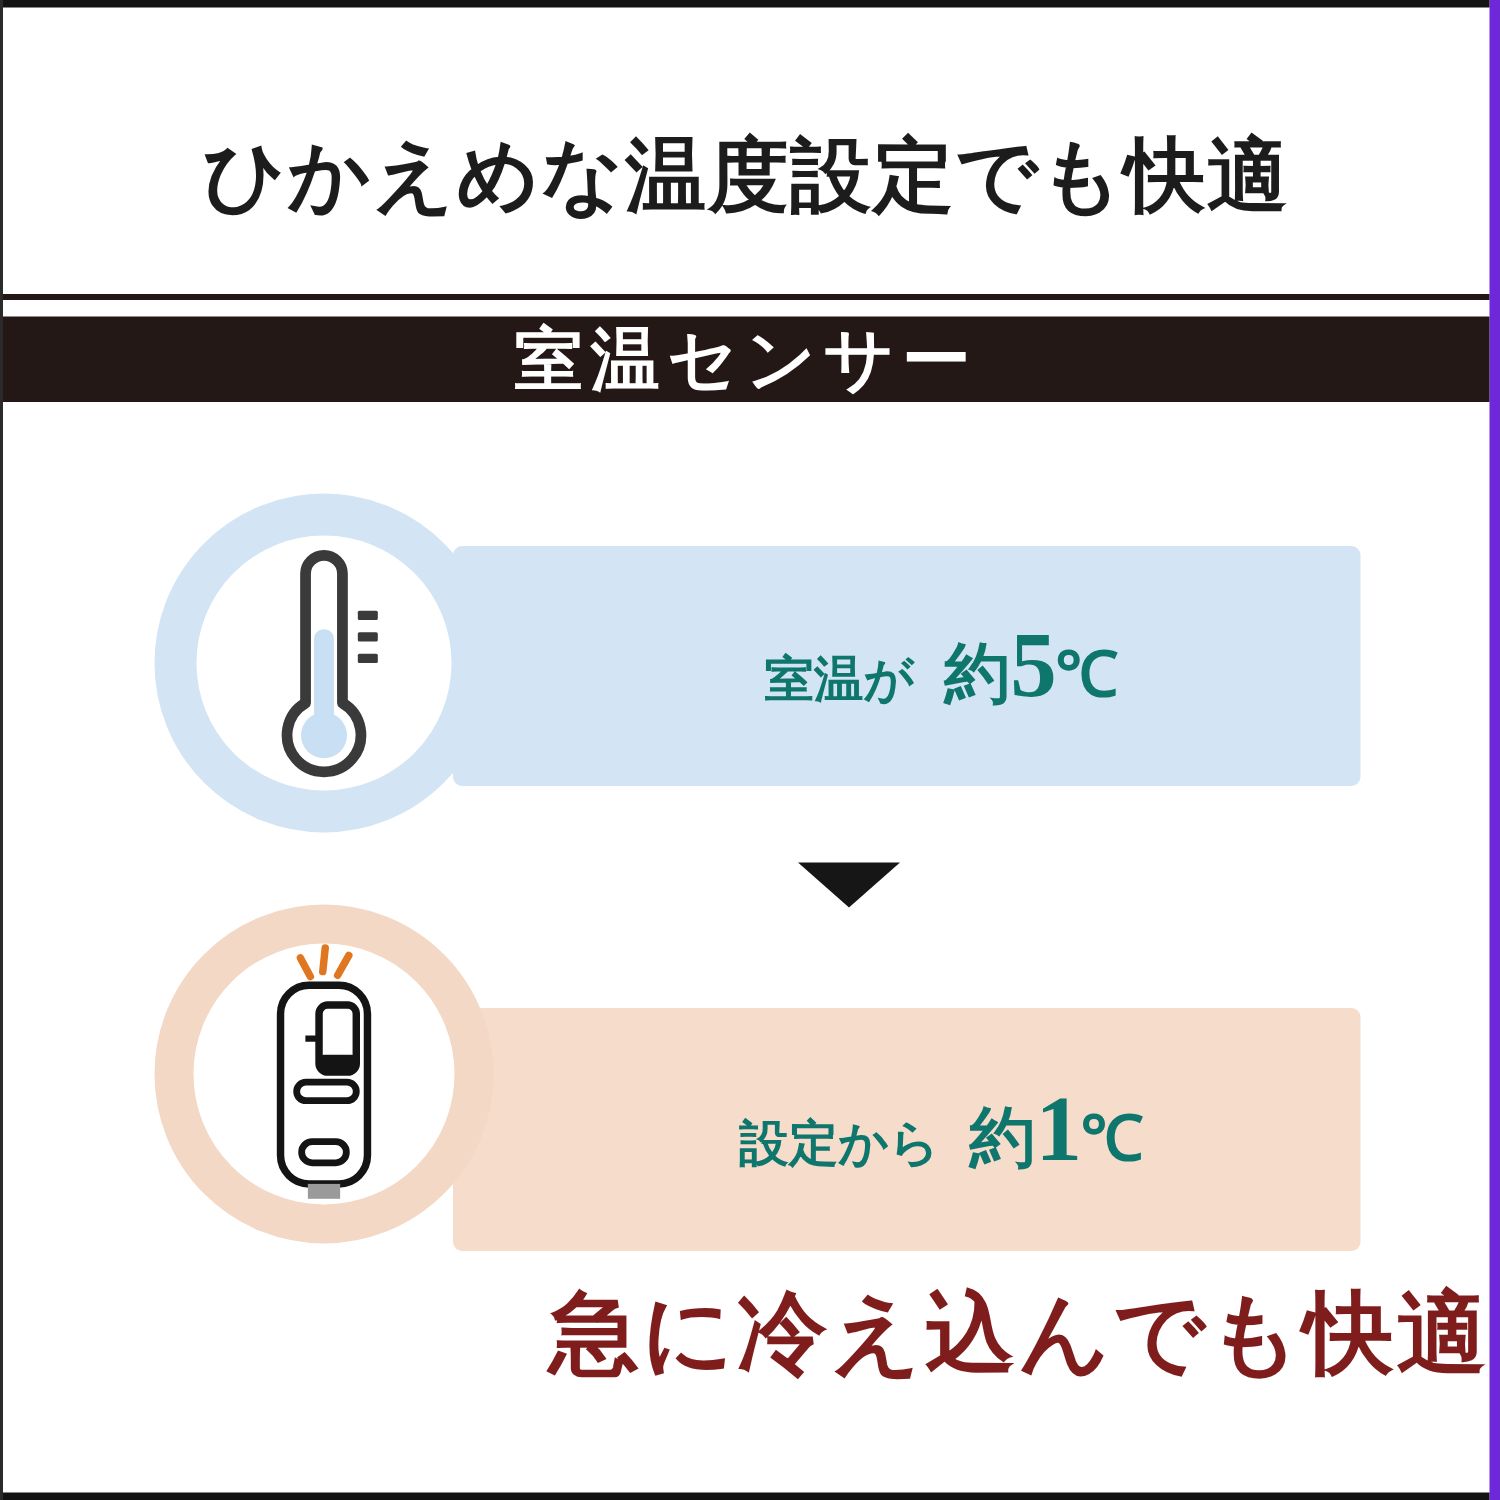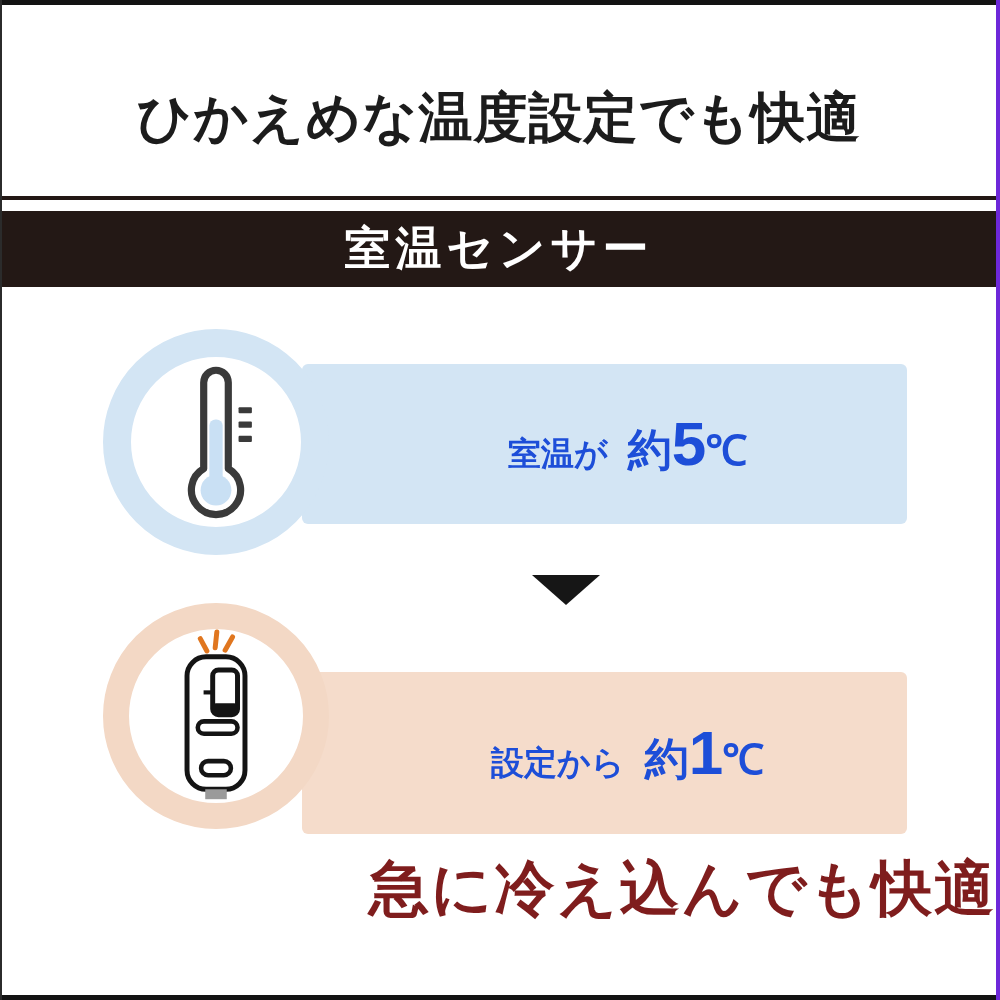--- a/index.html
+++ b/index.html
@@ -1,47 +1,47 @@
 <!DOCTYPE html>
 <html><head>
 <meta charset="utf-8">
 <style>
   html,body { margin:0; padding:0; background:#ffffff; }
   * { box-sizing:border-box; }
   .canvas {
     position:relative; width:1000px; height:1000px; background:#ffffff; overflow:hidden;
-    border-left:2px solid #2b2b2b; border-right:4px solid #6d28d9;
-    font-family:Liberation Sans, sans-serif;
+    border-left:2px solid #2b2b2b; border-right:7px solid #6d28d9;
+    font-family:Liberation Serif, serif;
     color:#1a1a1a;
   }
   .top-bar    { position:absolute; top:0; left:-2px; right:-2px; height:5px; background:#131313; }
   .bottom-bar { position:absolute; bottom:0; left:-2px; right:-2px; height:5px; background:#131313; }
 
   .title {
     position:absolute; top:90px; left:0; right:0; margin:0;
     text-align:center; font-size:54px; font-weight:bold; letter-spacing:1px;
     line-height:1; color:#1c1c1c; white-space:nowrap;
   }
 
   .rule   { position:absolute; top:196px; left:-2px; right:-2px; height:4px; background:#231815; }
   .banner {
-    position:absolute; top:211px; left:-2px; right:-2px; height:76px; background:#231815;
+    position:absolute; top:211px; left:-2px; right:-2px; height:57px; background:#231815;
     display:flex; align-items:center; justify-content:center;
   }
   .banner span { color:#ffffff; font-size:46px; font-weight:bold; letter-spacing:5px; white-space:nowrap; }
 
   .band {
     position:absolute; left:300px; width:605px; border-radius:6px;
     display:flex; flex-direction:column; align-items:center; justify-content:center;
     padding-left:46px;
   }
   .band.blue { top:364px; height:160px; background:#d3e5f4; }
   .band.pink { top:648px; height:162px; background:#f5dccb;margin-top:24px; }
 
-  .line1 { display:flex; align-items:baseline; white-space:nowrap; color:#1d4ed8; }
+  .line1 { display:flex; align-items:baseline; white-space:nowrap; color:#0f766e; }
   .t-pre   { font-size:33px; font-weight:bold; }
   .t-approx{ font-size:44px; font-weight:bold; margin-left:20px; }
   .t-value { font-size:62px; font-weight:bold; letter-spacing:-1px; }
   .t-unit  { font-size:42px; font-weight:bold; }
   .t-post  { font-size:33px; font-weight:bold; margin-left:20px; }
   .line2   { font-size:27px; font-weight:500; color:#222222; margin-top:8px; white-space:nowrap; }
 
   .circle {
     position:absolute; left:101px; width:226px; height:226px; border-radius:50%;
     background:#ffffff; display:flex; align-items:center; justify-content:center;

